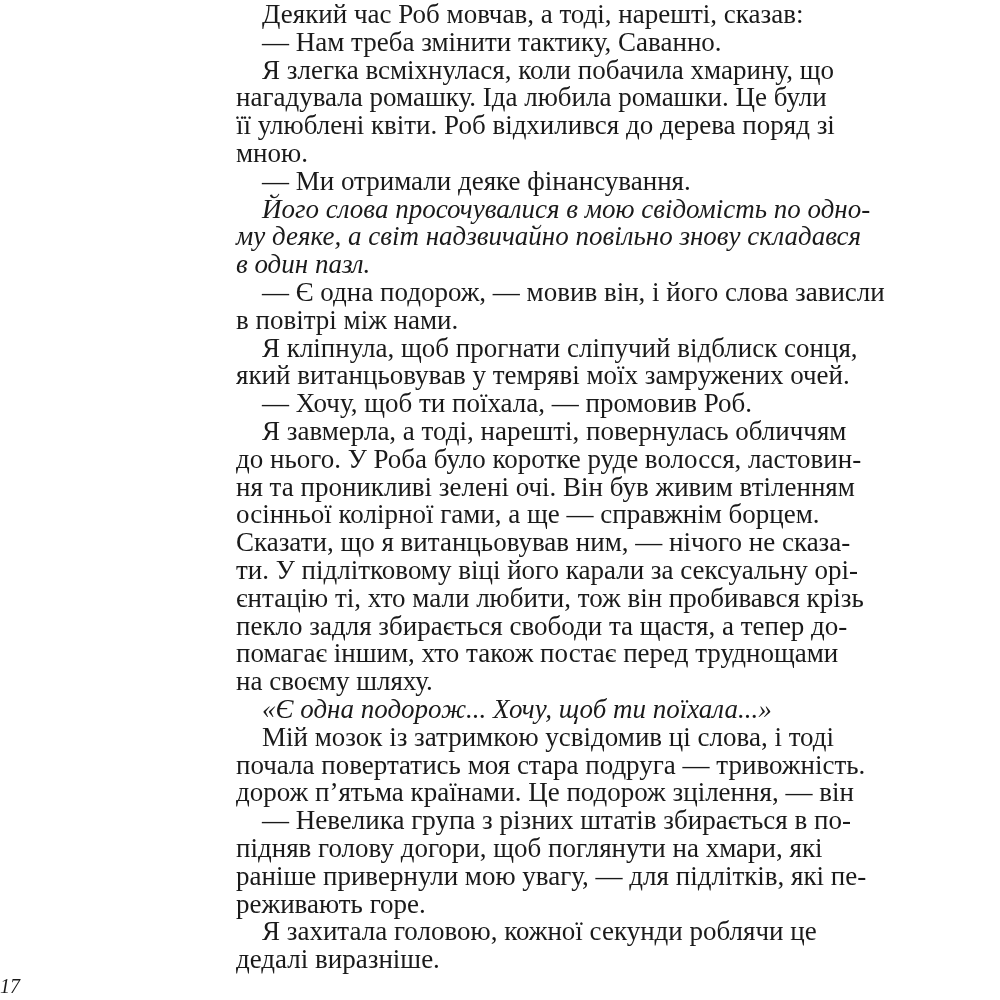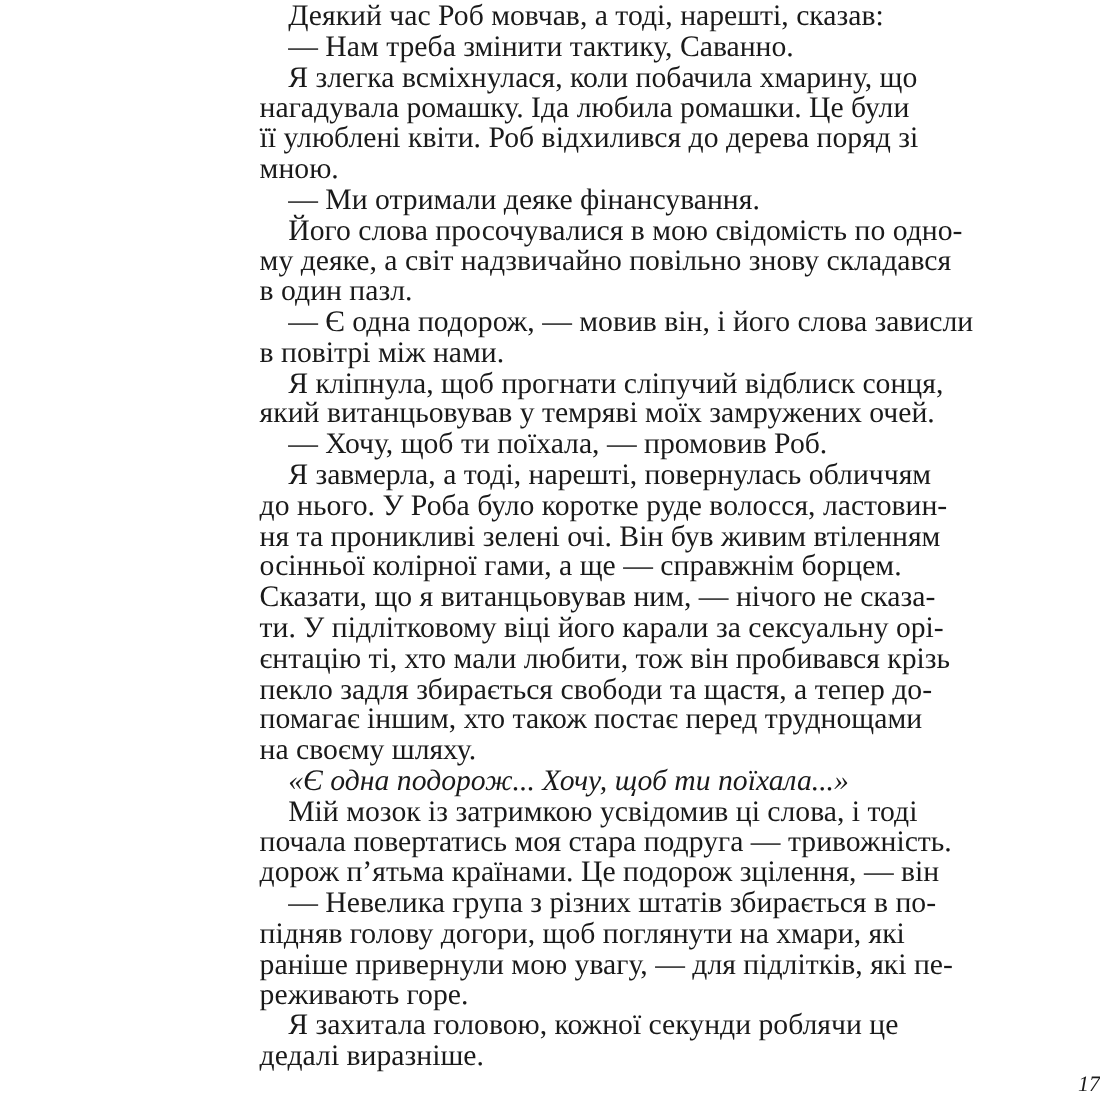--- a/index.html
+++ b/index.html
@@ -8,21 +8,21 @@
     position: absolute; left: 236px; top: 1px; width: 531px;
     font-family: "Liberation Serif", "DejaVu Serif", serif;
     font-size: 27px; line-height: 27.8px; color: #1a1a1a;
   }
   .para { margin: 0; text-indent: 26px; text-align: justify; text-align-last: left; }
   .para.italic { font-style: italic; }
   .line { display: block; text-align: justify; text-align-last: justify; white-space: nowrap; }
   .line.last { text-align-last: left; }
   .para .line:not(:first-child) { text-indent: 0; }
   .page-number {
-    position: absolute; left: 0; right: 0; top: 975px; text-align: right;
+    position: absolute; left: 0; right: 0; top: 975px; text-align: left;
     font-family: "Liberation Serif", "DejaVu Serif", serif; font-style: italic;
     font-size: 20px; color: #1a1a1a;
   }
 </style>
 </head>
 <body>
 
 <div class="page" id="page">
     <p class="para" style="text-indent: 0px;">
       <span class="line last" style="padding-left: 26px;">Деякий час Роб мовчав, а тоді, нарешті, сказав:</span>
@@ -32,21 +32,21 @@
     </p>
     <p class="para" style="text-indent: 0px;">
       <span class="line" style="padding-left: 26px;">Я злегка всміхнулася, коли побачила хмарину, що</span>
       <span class="line">нагадувала ромашку. Іда любила ромашки. Це були</span>
       <span class="line">її улюблені квіти. Роб відхилився до дерева поряд зі</span>
       <span class="line last">мною.</span>
     </p>
     <p class="para" style="text-indent: 0px;">
       <span class="line last" style="padding-left: 26px;">— Ми отримали деяке фінансування.</span>
     </p>
-    <p class="para" style="text-indent: 0px;">
+    <p class="para" style="text-indent: 0px; font-style: italic;">
       <span class="line" style="padding-left: 26px;">Його слова просочувалися в мою свідомість по одно-</span>
       <span class="line">му деяке, а світ надзвичайно повільно знову складався</span>
       <span class="line last">в один пазл.</span>
     </p>
     <p class="para" style="text-indent: 0px;">
       <span class="line" style="padding-left: 26px;">— Є одна подорож, — мовив він, і його слова зависли</span>
       <span class="line last">в повітрі між нами.</span>
     </p>
     <p class="para" style="text-indent: 0px;">
       <span class="line" style="padding-left: 26px;">Я кліпнула, щоб прогнати сліпучий відблиск сонця,</span>

